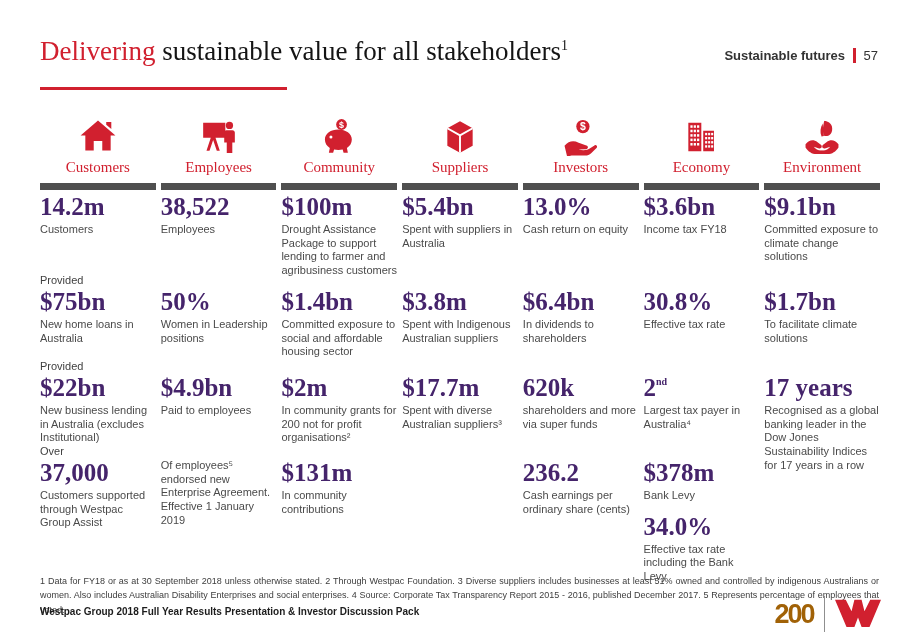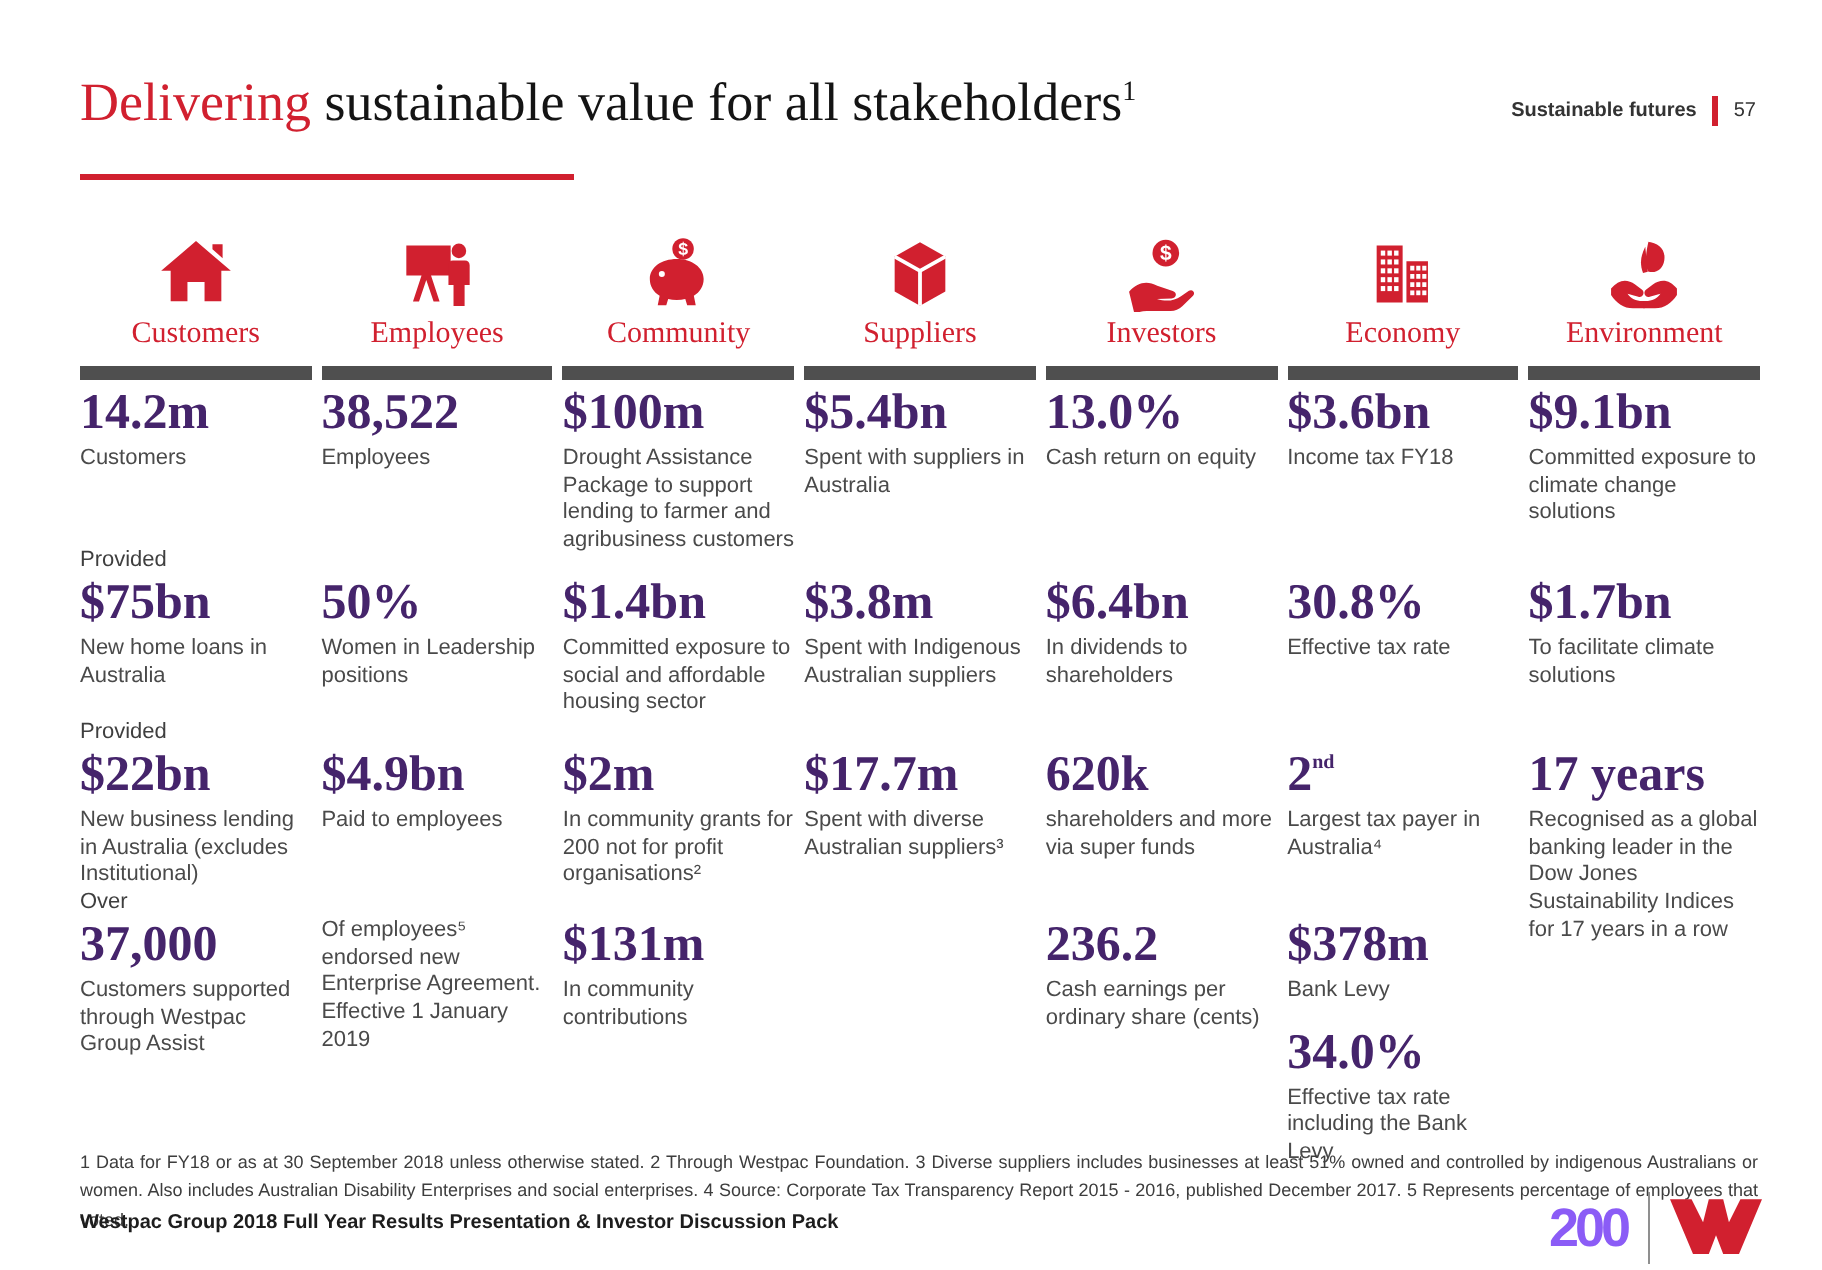--- a/index.html
+++ b/index.html
@@ -13,21 +13,21 @@
     font-family:"Liberation Serif",serif;font-size:27px;color:#141414;
     white-space:nowrap;
   }
   .title .hl{color:#d1202f;}
   .title sup{font-size:14px;}
   .title-underline{
     position:absolute;left:40px;top:87px;width:247px;height:3px;background:#d1202f;
   }
   .corner{
     position:absolute;right:33px;top:48px;
-    display:flex;align-items:center;gap:8px;font-size:10px;color:#333;
+    display:flex;align-items:center;gap:8px;font-size:13px;color:#333;
   }
   .corner .lbl{font-weight:bold;}
   .corner .vbar{width:2.5px;height:15px;background:#d1202f;}
   
   .grid{
     position:absolute;left:40px;top:104px;width:840px;
     display:grid;grid-template-columns:repeat(7,1fr);column-gap:5px;
     grid-template-rows:86px 80px 86px 85px auto;
   }
   .colhead{display:flex;flex-direction:column;justify-content:flex-end;align-items:center;}
@@ -49,21 +49,21 @@
     position:absolute;left:40px;right:32px;top:574px;
     font-size:9px;color:#3d3d3d;line-height:1.6;text-align:justify;
   }
   .footer-title{
     position:absolute;left:40px;top:606px;font-size:10px;font-weight:bold;color:#1d1d1d;
   }
   .logos{
     position:absolute;right:30px;top:594px;display:flex;align-items:center;gap:10px;height:40px;
   }
   .logo-200{
-    color:#8b5cf6;font-size:27px;font-weight:bold;letter-spacing:-2px;
+    color:#a16207;font-size:27px;font-weight:bold;letter-spacing:-2px;
     font-family:"Liberation Sans",sans-serif;
   }
   .logo-vbar{width:1.5px;height:36px;background:#8f8f8f;}
   .logo-w svg{width:46px;height:30px;fill:#d1202f;display:block;}
 </style>
 </head>
 <body>
 
 <div class="title"><span class="hl">Delivering</span> <span>sustainable value for all stakeholders</span><sup>1</sup></div>
 <div class="title-underline"></div>

